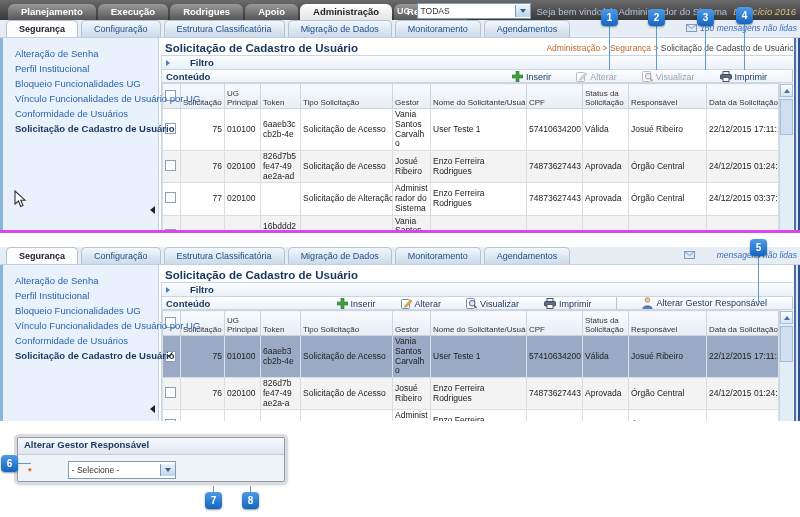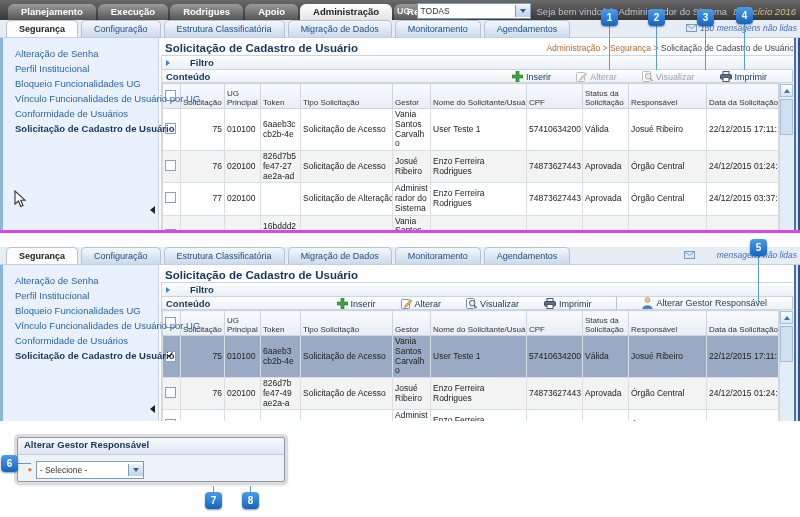--- a/index.html
+++ b/index.html
@@ -96,21 +96,21 @@
   .caption{position:absolute;left:1px;top:421px;font-size:11px;color:#1a1a1a;white-space:nowrap;}
 
   
   .dialog{position:absolute;left:17px;top:437px;width:266px;border:1px solid #8a9aab;background:#eef3f8;
           box-shadow:0 0 0 3px #dcdcdc,1px 2px 4px rgba(0,0,0,.25);border-radius:2px;}
   .dlg-title{height:14px;background:linear-gradient(#f8fafc,#dde6f0);border-bottom:1px solid #c2cedb;
              font-size:9.5px;font-weight:bold;color:#17365d;padding:1px 6px;border-radius:2px 2px 0 0;}
   .dlg-body{display:flex;align-items:center;gap:4px;padding:6px 6px 2px 10px;}
   .req{color:#e05a00;font-size:9.5px;font-weight:bold;}
   .dlg-label{font-size:9px;color:#9c6a24;white-space:nowrap;}
-  .dlg-body .dd{width:106px;height:16px;flex:none;}
+  .dlg-body .dd{width:106px;height:16px;flex:none;margin-left:32px;}
   .dlg-footer{display:flex;justify-content:flex-end;gap:5px;padding:3px 8px 5px 0;}
   .dlg-btn{font-size:9px;color:#222;padding:1px 9px;background:linear-gradient(#fdfdfd,#dfe5ec);
            border:1px solid #8aa4c0;border-radius:2px;cursor:pointer;font-family:"Liberation Sans",sans-serif;}
   .dlg-btn.primary{border-color:#4a7ebf;}
 
   
   .badge{position:absolute;width:17px;height:17px;background:linear-gradient(#4d9be8,#1565c0);
          border-radius:4px;color:#fff;font-size:10px;font-weight:bold;text-align:center;line-height:17px;
          box-shadow:0 1px 2px rgba(0,0,0,.4);z-index:60;}
   .bline{position:absolute;width:1px;background:#5b9bd5;z-index:59;}
@@ -268,21 +268,21 @@
                   <td>User Teste 1</td>
                   <td class="nowrap">57410634200</td>
                   <td>Válida</td>
                   <td class="nowrap">Josué Ribeiro</td>
                   <td class="nowrap">22/12/2015 17:11:15</td>
                 </tr>
                 <tr class="alt" style="height: 32px;">
                   <td><span class="cb"></span></td>
                   <td class="num">76</td>
                   <td>020100</td>
-                  <td>826d7b5 fe47-27 ae2a-ad</td>
+                  <td>826d7b5 fe47-49 ae2a-ad</td>
                   <td class="nowrap">Solicitação de Acesso</td>
                   <td>Josué Ribeiro</td>
                   <td>Enzo Ferreira Rodrigues</td>
                   <td class="nowrap">74873627443</td>
                   <td>Aprovada</td>
                   <td class="nowrap">Órgão Central</td>
                   <td class="nowrap">24/12/2015 01:24:38</td>
                 </tr>
                 <tr style="height: 28px;">
                   <td><span class="cb"></span></td>

